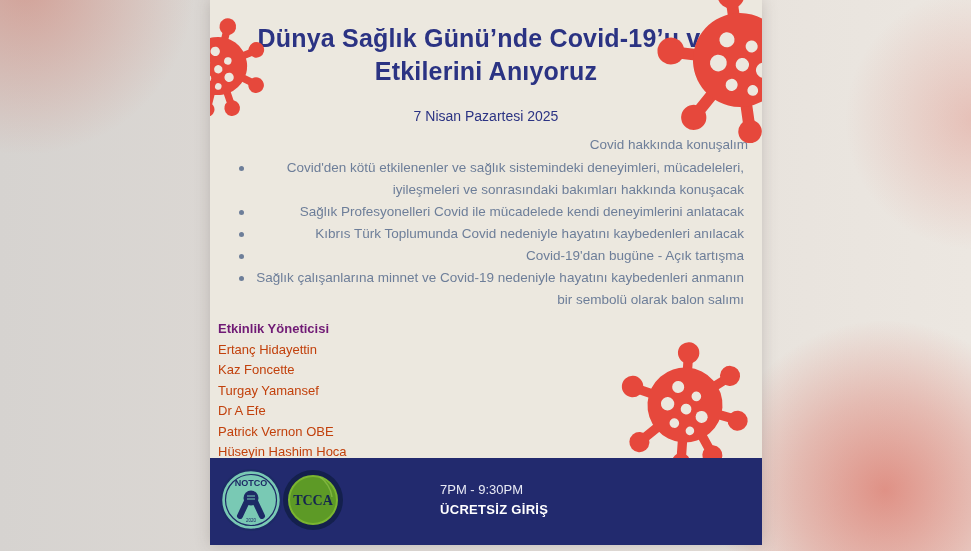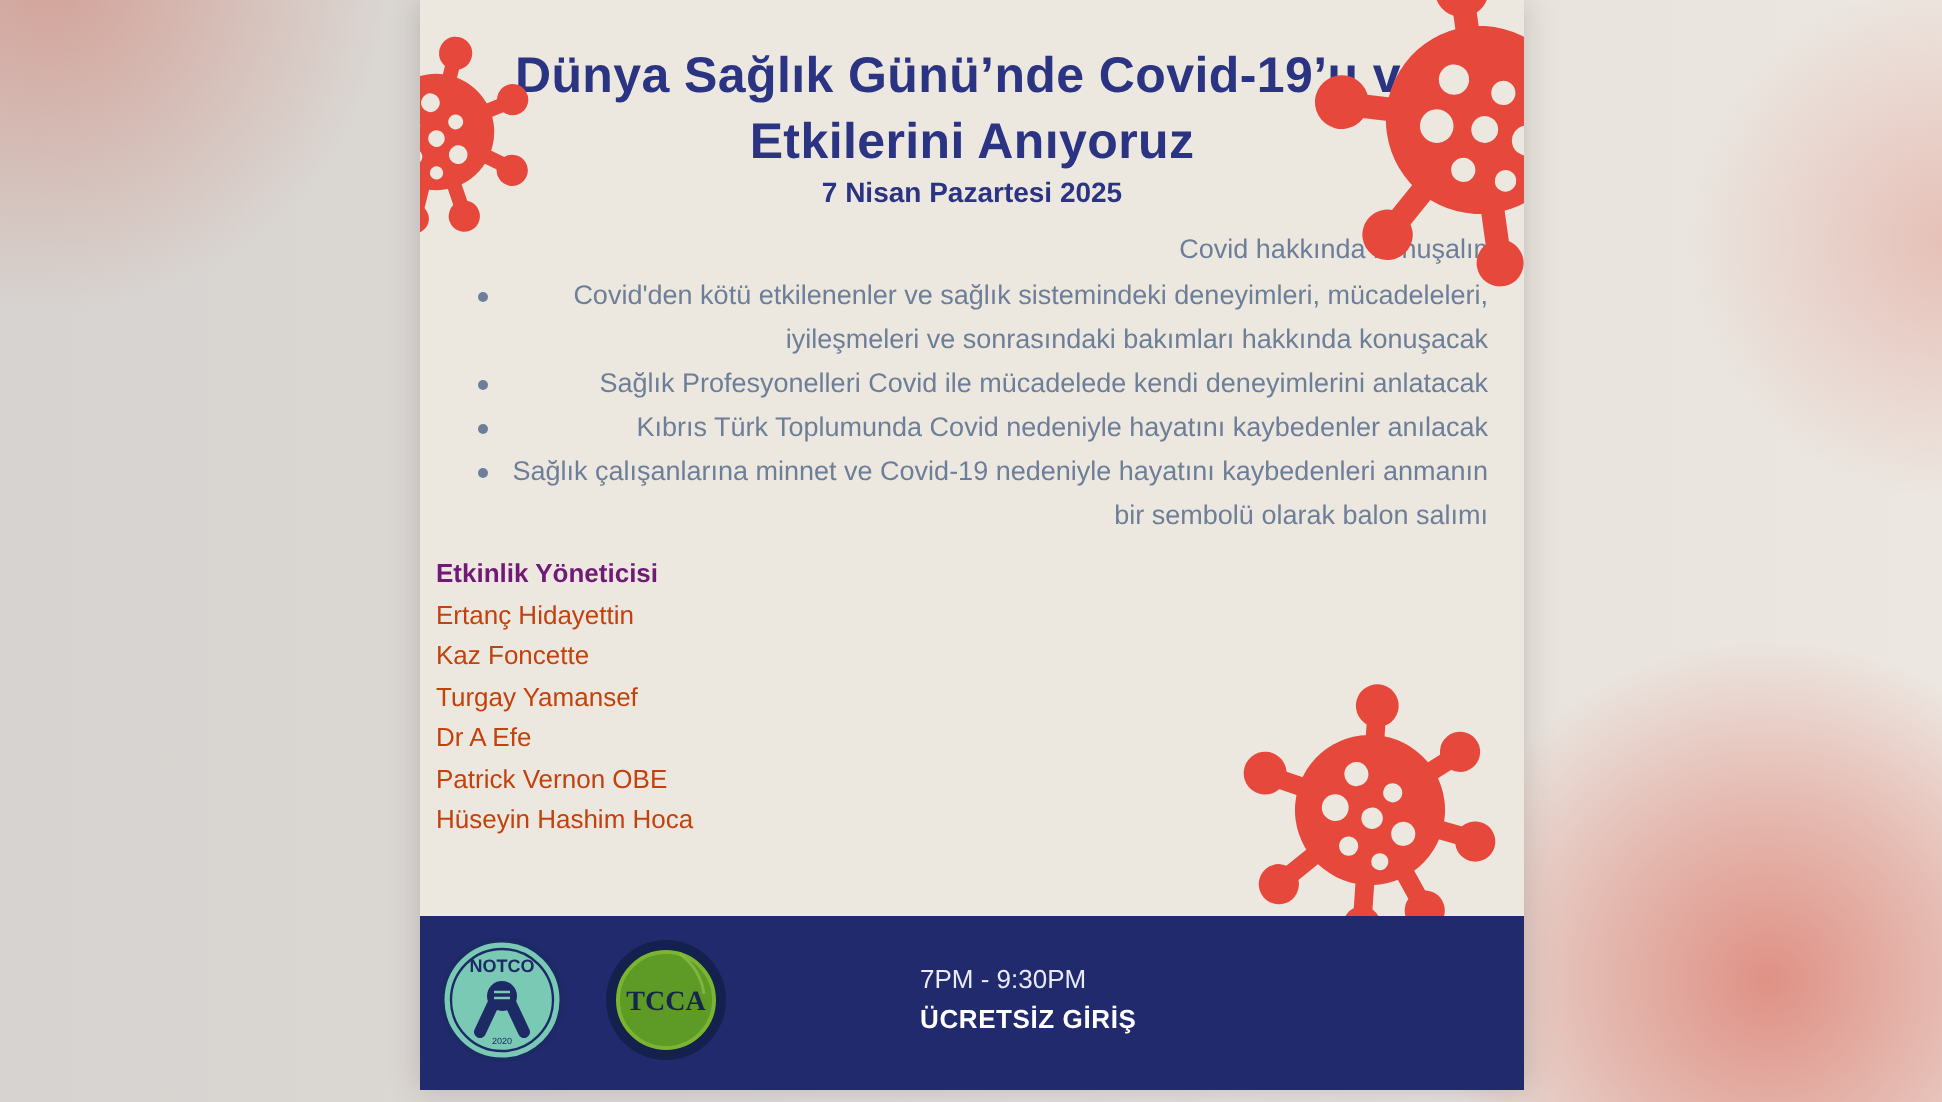--- a/index.html
+++ b/index.html
@@ -16,36 +16,36 @@
     position:absolute;left:210px;top:0;width:552px;height:545px;
     background:#ece8df;overflow:hidden;
     box-shadow:0 0 14px rgba(90,80,75,0.25);
   }
   .virus{position:absolute;color:#e6483c;}
   .virus-top-left{left:-44px;top:14px;width:104px;height:104px;transform:rotate(14deg);}
   .virus-top-right{right:-62px;top:-24px;width:168px;height:168px;transform:rotate(-8deg);}
   .virus-bottom-right{left:408px;top:338px;width:134px;height:134px;transform:rotate(4deg);}
   .title-block{padding-top:22px;text-align:center;color:#2b3383;}
   .title{font-size:25px;font-weight:700;line-height:33px;letter-spacing:0.2px;margin:0 40px;}
-  .date{font-size:14px;font-weight:700;margin-top:0;}
+  .date{font-size:14px;font-weight:400;margin-top:20px;}
   .body-block{padding:10px 14px 0 8px;color:#6d7e99;font-size:13.5px;line-height:22px;text-align:right;}
   .intro{margin:0 0 1px 0;}
   ul.bullets{margin:0;padding:0 4px 0 36px;list-style:none;}
   ul.bullets li{position:relative;margin:0;}
   ul.bullets li::before{
     content:"";position:absolute;left:-15px;top:9px;width:5px;height:5px;border-radius:50%;background:#6d7e99;
   }
   .people-block{padding:8px 14px 0 8px;font-size:13px;line-height:20.5px;}
   .label{color:#701a75;font-weight:700;}
   .person{color:#c2410c;}
   .footer{
     position:absolute;left:0;bottom:0;width:100%;height:87px;background:#222a6e;
     display:flex;align-items:center;box-sizing:border-box;padding:0 0 4px 10px;
   }
-  .logos{display:flex;gap:20px;align-items:center;}
+  .logos{display:flex;gap:0;align-items:center;}
   .logo{width:62px;height:62px;border-radius:50%;flex:0 0 auto;}
   .footer-text{margin-left:96px;color:#ffffff;font-size:13px;line-height:20px;}
   .venue-bold,.admission{font-weight:700;letter-spacing:0.3px;}
   .venue-rest{font-weight:400;color:#e8eaf5;}
   .time{font-weight:400;color:#e8eaf5;}
   svg{display:block;}
 </style>
 </head>
 <body>
 
@@ -102,21 +102,22 @@
       <span>Etkilerini Anıyoruz</span>
     </div>
     <div class="date">7 Nisan Pazartesi 2025</div>
   </div>
 
   <div class="body-block">
     <p class="intro">Covid hakkında konuşalım</p>
     <ul class="bullets">
       <li>Covid'den kötü etkilenenler ve sağlık sistemindeki deneyimleri, mücadeleleri, iyileşmeleri ve sonrasındaki bakımları hakkında konuşacak</li>
       <li>Sağlık Profesyonelleri Covid ile mücadelede kendi deneyimlerini anlatacak</li>
-      <li>Kıbrıs Türk Toplumunda Covid nedeniyle hayatını kaybedenler anılacak</li>
+      <li>Kıbrıs Türk Toplumunda Covid nedeniyle hayatını kaybedenleri anılacak</li>
+      <li>Covid-19'dan bugüne  - Açık tartışma</li>
       <li>Sağlık çalışanlarına minnet ve Covid-19 nedeniyle hayatını kaybedenleri anmanın bir sembolü olarak balon salımı</li>
     </ul>
   </div>
 
   <div class="people-block">
     <div class="label">Etkinlik Yöneticisi</div>
     <div class="person">Ertanç Hidayettin</div>
     <div class="person">Kaz Foncette</div>
     <div class="person">Turgay Yamansef</div>
     <div class="person">Dr A Efe</div>

